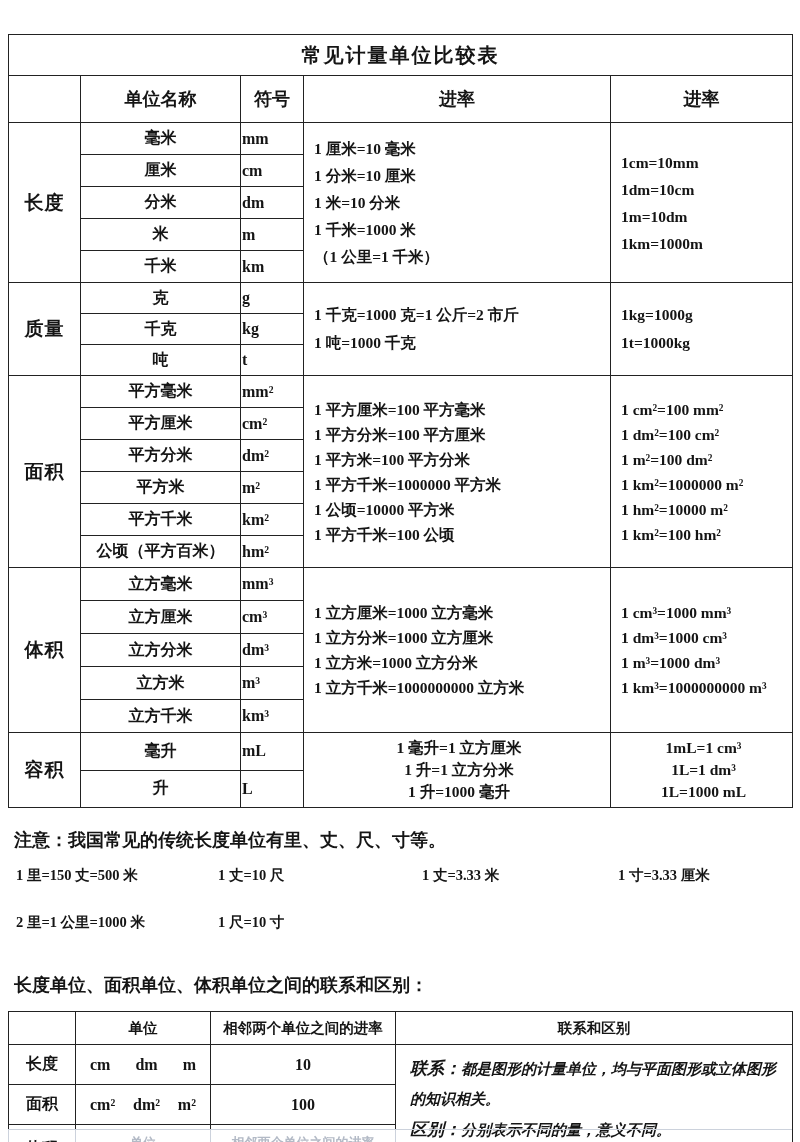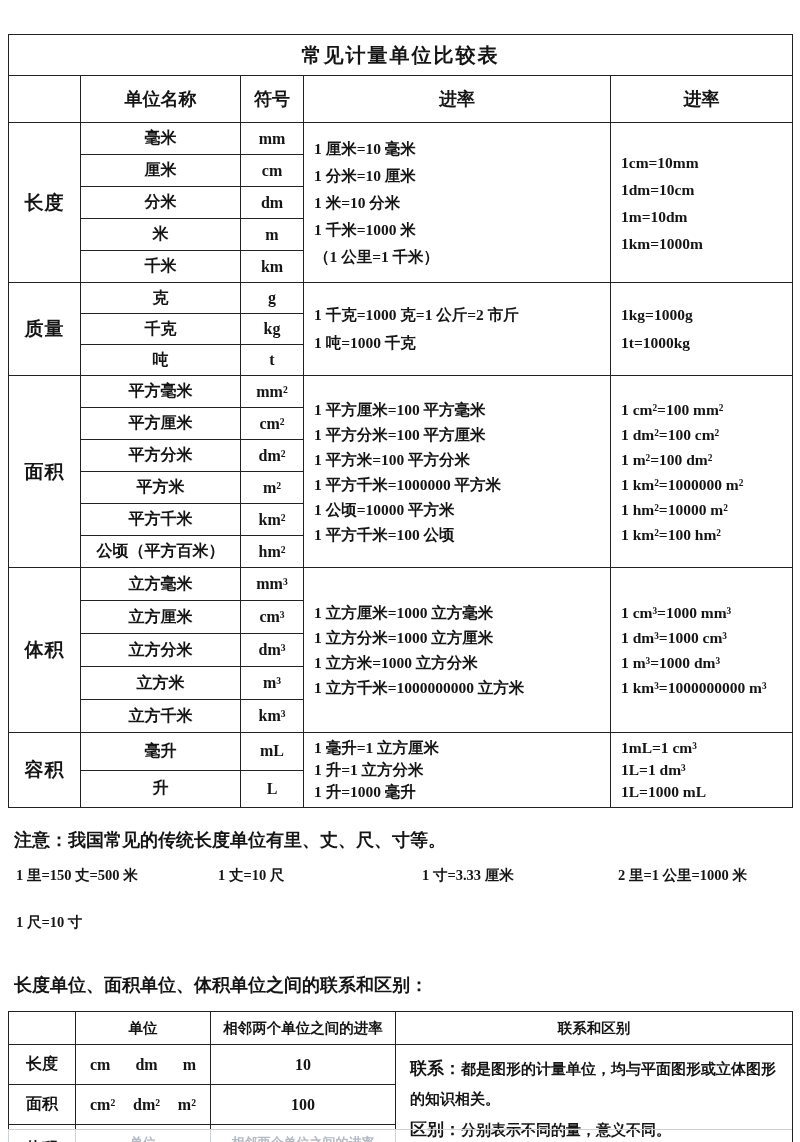--- a/index.html
+++ b/index.html
@@ -11,45 +11,45 @@
   .page{padding:34px 8px 0 8px;}
 
   table{border-collapse:collapse;table-layout:fixed;width:784px;}
   td{border:1.5px solid #222;vertical-align:middle;overflow:hidden;}
 
   
   .title-cell{height:38px;text-align:center;font-size:20px;letter-spacing:2px;}
   .head-row td{height:44px;text-align:center;font-size:18px;margin-left:20px;}
   .cat{ text-align:center;font-size:19px;letter-spacing:1px;}
   .uname{text-align:center;font-size:16px;}
-  .usym{text-align:center;font-size:16px;}
+  .usym{text-align:left;font-size:16px;}
   .rate{text-align:left;padding:4px 6px 4px 10px;font-size:15.5px;}
   .rate div{white-space:nowrap;}
   .lh27 div{line-height:27px;}
   .lh28 div{line-height:28px;}
   .lh25 div{line-height:25px;}
-  .lh22 div{line-height:22px;}
+  .lh22 div{line-height:22px;text-align:center;}
 
   
   .note-title{margin:20px 0 0 6px;font-size:18px;font-family:Liberation Serif, serif;}
   .note-grid{
     display:grid;grid-template-columns:202px 204px 196px 182px;
     margin:14px 0 0 8px;row-gap:28px;font-size:14.5px;
   }
 
   
   .rel-heading{margin:41px 0 0 6px;font-size:18px;}
   .rel-table{margin-top:14px;}
   .rel-table .rhead td{height:30px;text-align:center;font-size:14.5px;}
   .rel-cat{text-align:center;font-size:16px;}
   .units-cell{padding:0 14px;}
   .units-flex{display:flex;justify-content:space-between;font-size:16px;}
   .rate-num{text-align:center;font-size:16px;}
   .rel-text-cell{vertical-align:top;padding:8px 14px;font-size:15px;}
-  .rel-line{line-height:1.9;}
+  .rel-line{line-height:1.9;font-style:italic;}
   .rel-label{font-size:17px;}
 
   
   .ghost-row{
     position:absolute;left:8px;bottom:0;width:784px;height:13px;overflow:hidden;
   }
   .ghost-row table{width:784px;}
   .ghost-row td{border:1px solid #ccd2dc;height:28px;text-align:center;
     font-size:13px;color:#b3bac6;vertical-align:top;padding-top:4px;}
 </style>
@@ -230,20 +230,21 @@
           <td class="uname">升</td>
           <td class="usym">L</td>
         </tr>
     </tbody>
   </table>
 
   <div class="note-title">注意：我国常见的传统长度单位有里、丈、尺、寸等。</div>
   <div class="note-grid">
     <span>1 里=150 丈=500 米</span>
     <span>1 丈=10 尺</span>
+    <span>1 丈=3.33 米</span>
     <span>1 寸=3.33 厘米</span>
     <span>2 里=1 公里=1000 米</span>
     <span>1 尺=10 寸</span>
     <span></span>
   </div>
 
   <div class="rel-heading">长度单位、面积单位、体积单位之间的联系和区别：</div>
 
   <table class="rel-table">
     <colgroup>

